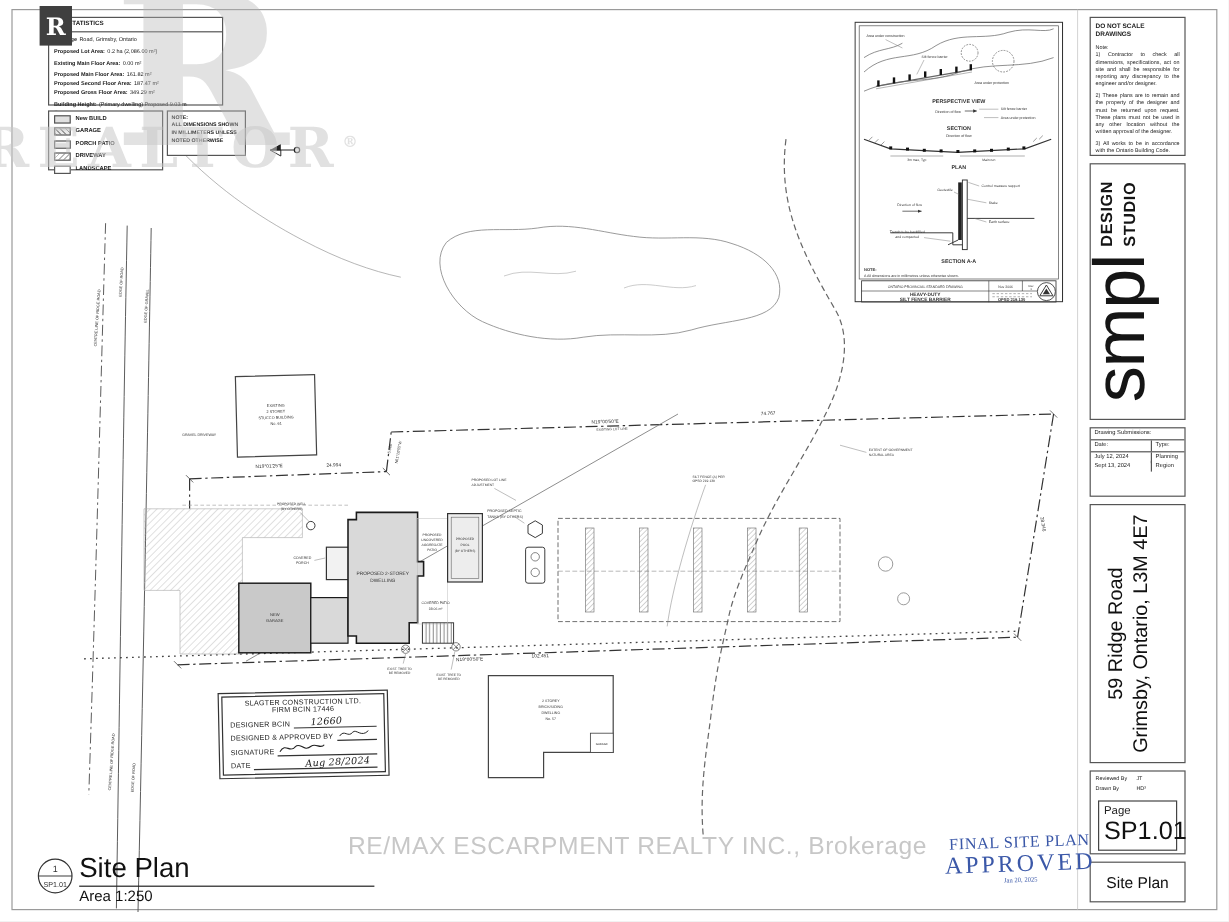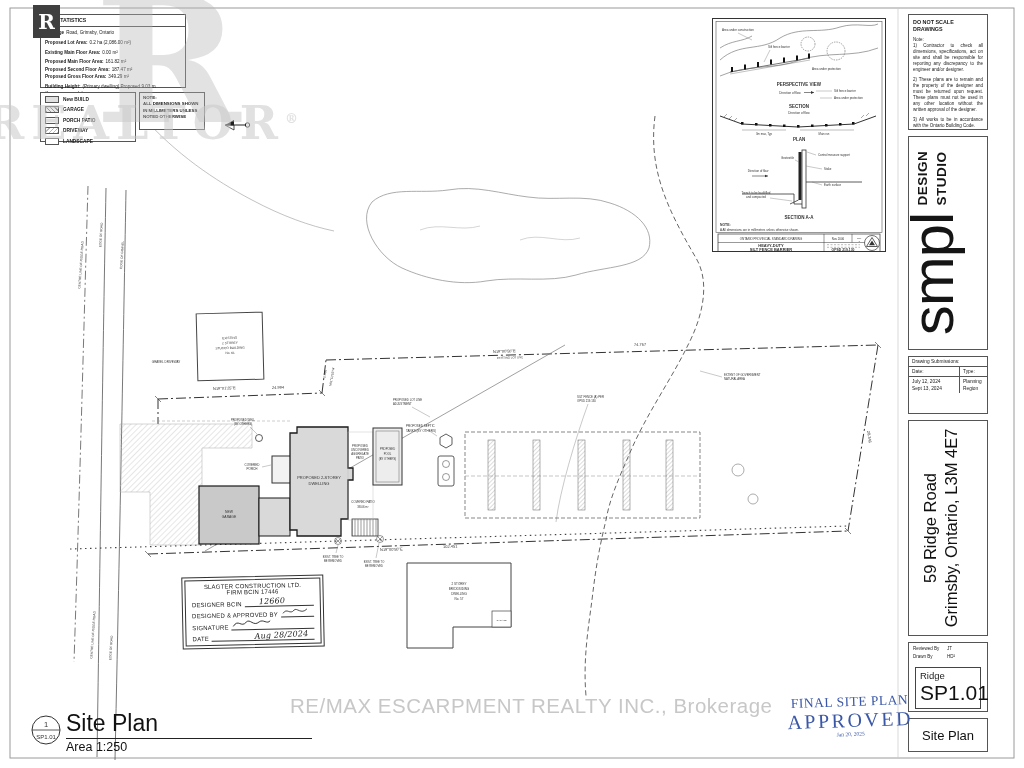--- a/index.html
+++ b/index.html
@@ -468,21 +468,21 @@
   <div class="box tb" id="revbox">
     <div class="revrow">
         <span class="lab">Reviewed By</span>
         <span>JT</span>
       </div>
     <div class="revrow">
         <span class="lab">Drawn By</span>
         <span>HD²</span>
       </div>
     <div id="pagebox">
-      <div class="pl">Ridge</div>
+      <div class="pl">Page</div>
       <div class="pv">SP1.01</div>
     </div>
   </div>
 
   <div class="box tb" id="sheetname">
     <span>Site Plan</span>
   </div>
 
   <div class="abs" id="sig">
     <div id="sigin">

